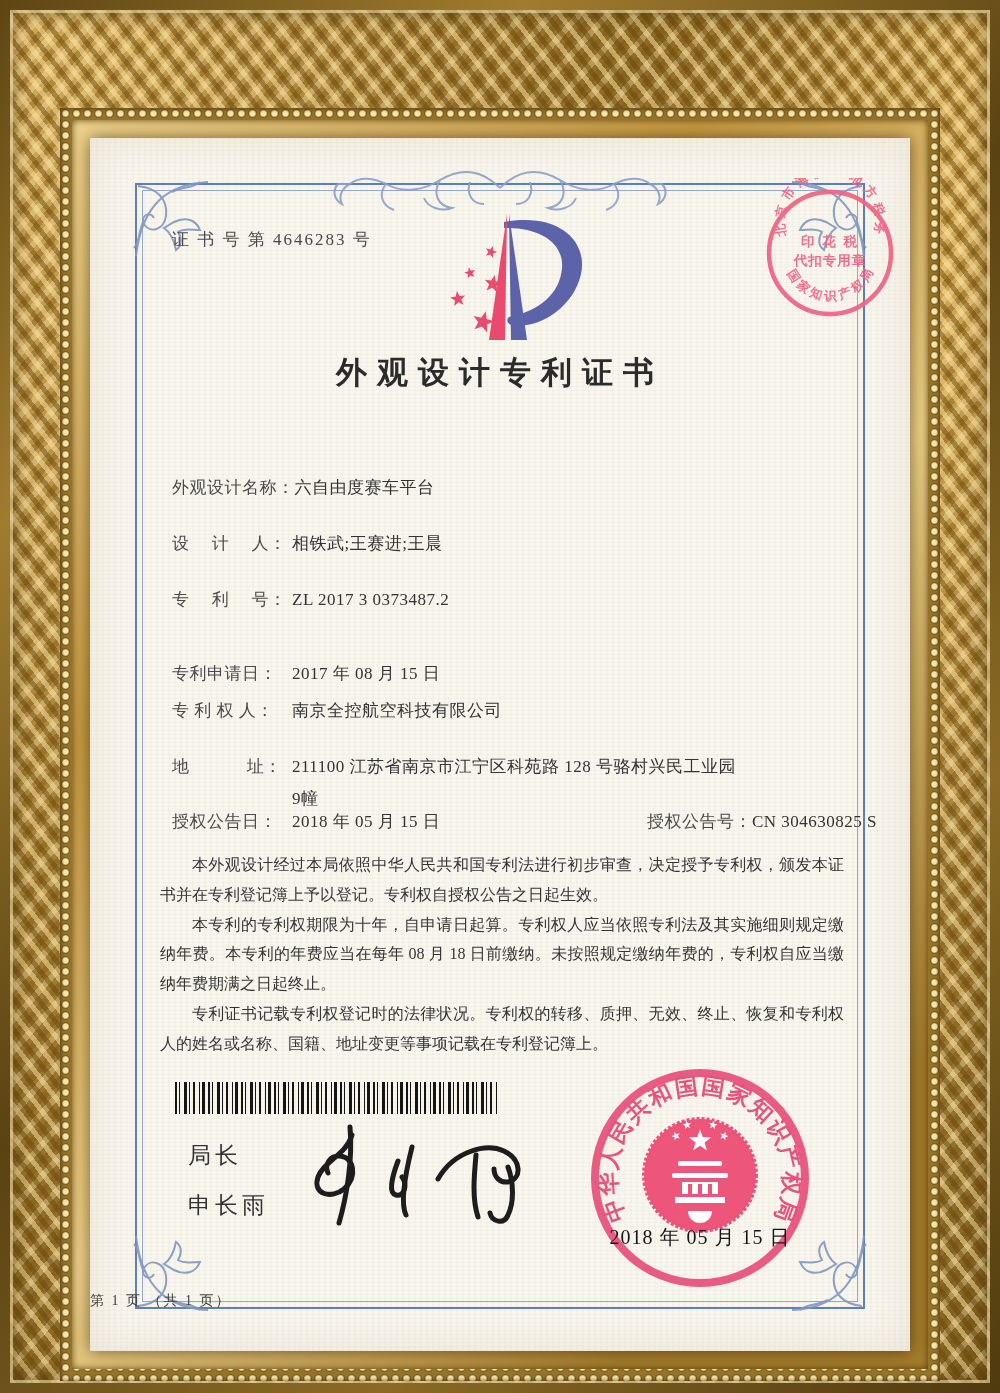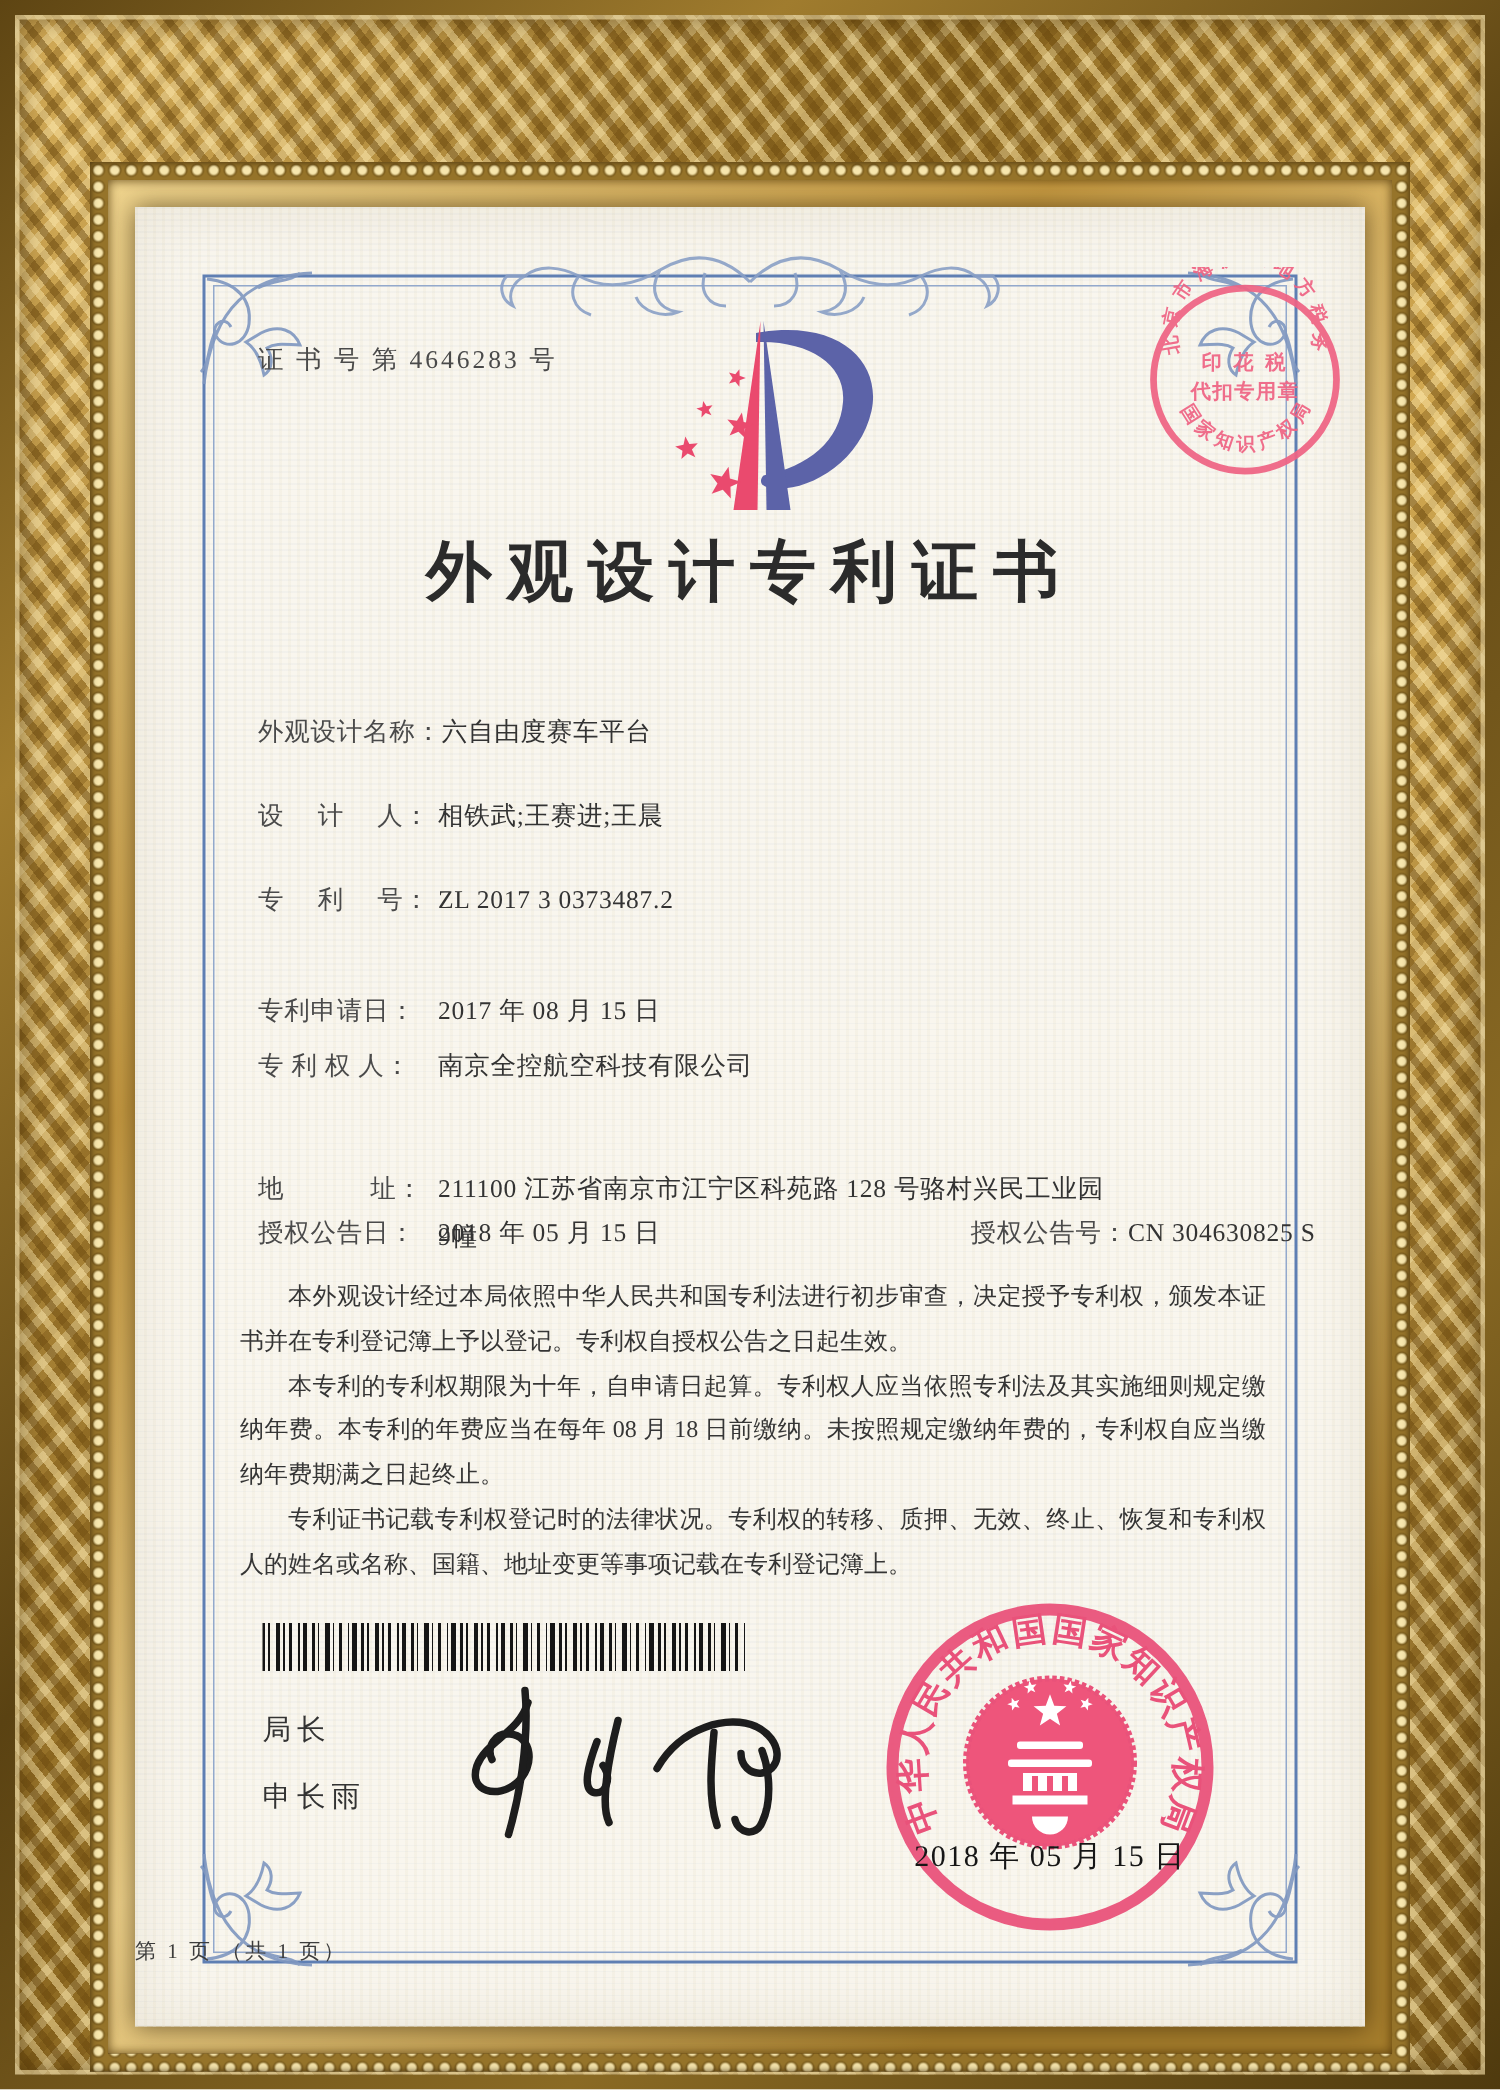--- a/index.html
+++ b/index.html
@@ -41,39 +41,39 @@
   .corner.bl{left:38px;bottom:35px;transform:scaleY(-1);}
   .corner.br{right:38px;bottom:35px;transform:scale(-1,-1);}
   .top-flourish{left:50%;top:16px;transform:translateX(-50%);}
 
   .cert-no{position:absolute;left:82px;top:90px;font-size:17px;color:#4a4a4a;
     letter-spacing:2px;font-family:"Liberation Serif",serif;}
 
   .logo{position:absolute;left:318px;top:72px;}
 
   .title{position:absolute;left:0;right:0;top:214px;text-align:center;
-    font-family:"Liberation Serif",serif;font-weight:700;font-size:44px;
+    font-family:"Liberation Serif",serif;font-weight:700;font-size:31px;
     letter-spacing:10px;color:#2b2b2b;}
 
   .field{position:absolute;left:82px;font-size:17px;color:#3b3b3b;white-space:nowrap;
     font-family:"Liberation Serif",serif;letter-spacing:.5px;}
   .flabel{display:inline-block;min-width:120px;color:#4a4a4a;}
   .fvalue{color:#333;}
   .addr2{display:block;margin-left:120px;margin-top:9px;}
   .grant-no{position:absolute;left:475px;top:0;}
 
   .body-text{position:absolute;left:70px;top:712px;width:684px;
     font-family:"Liberation Serif",serif;font-size:16px;color:#353535;
     line-height:1.86;text-align:justify;}
   .body-text p{margin:0;text-indent:2em;}
 
   .barcode{position:absolute;left:85px;top:944px;width:322px;height:32px;
     background-image:repeating-linear-gradient(90deg,#151515 0 2px,rgba(0,0,0,0) 2px 4px,#151515 4px 5px,rgba(0,0,0,0) 5px 9px,#151515 9px 12px,rgba(0,0,0,0) 12px 14px,#151515 14px 15px,rgba(0,0,0,0) 15px 18px,#151515 18px 20px,rgba(0,0,0,0) 20px 24px,#151515 24px 25px,rgba(0,0,0,0) 25px 27px,#151515 27px 30px,rgba(0,0,0,0) 30px 33px);}
 
-  .signer{position:absolute;left:85px;top:1002px;font-size:19px;color:#333;
+  .signer{position:absolute;left:98px;top:1002px;font-size:23px;color:#333;
     letter-spacing:4px;}
   .signer div{margin-bottom:19px;}
   .signature{position:absolute;left:190px;top:983px;}
 
   .seal{position:absolute;left:495px;top:925px;}
   .stamp{position:absolute;left:665px;top:40px;opacity:.93;}
 
   .footer{position:absolute;left:0;right:0;top:1154px;
     font-size:14px;color:#3c3c3c;letter-spacing:2px;font-family:"Liberation Serif",serif;}
 </style>
@@ -161,21 +161,21 @@
       </div>
       <div class="field" style="top:450px">
         <span class="flabel">专　 利　 号：</span><span class="fvalue">ZL 2017 3 0373487.2</span>
       </div>
       <div class="field" style="top:524px">
         <span class="flabel">专利申请日：</span><span class="fvalue">2017 年 08 月 15 日</span>
       </div>
       <div class="field" style="top:561px">
         <span class="flabel">专 利 权 人：</span><span class="fvalue">南京全控航空科技有限公司</span>
       </div>
-      <div class="field" style="top:643px">
+      <div class="field" style="top:617px">
         <span class="flabel">地　　　 址：</span><span class="fvalue">211100 江苏省南京市江宁区科苑路 128 号骆村兴民工业园</span>
         <span class="fvalue addr2">9幢</span>
       </div>
       <div class="field" style="top:672px;left:82px;right:0">
         <span class="flabel">授权公告日：</span><span class="fvalue">2018 年 05 月 15 日</span>
         <span class="grant-no">
           <span class="flabel" style="min-width:0">授权公告号：</span><span class="fvalue">CN 304630825 S</span>
         </span>
       </div>
 

